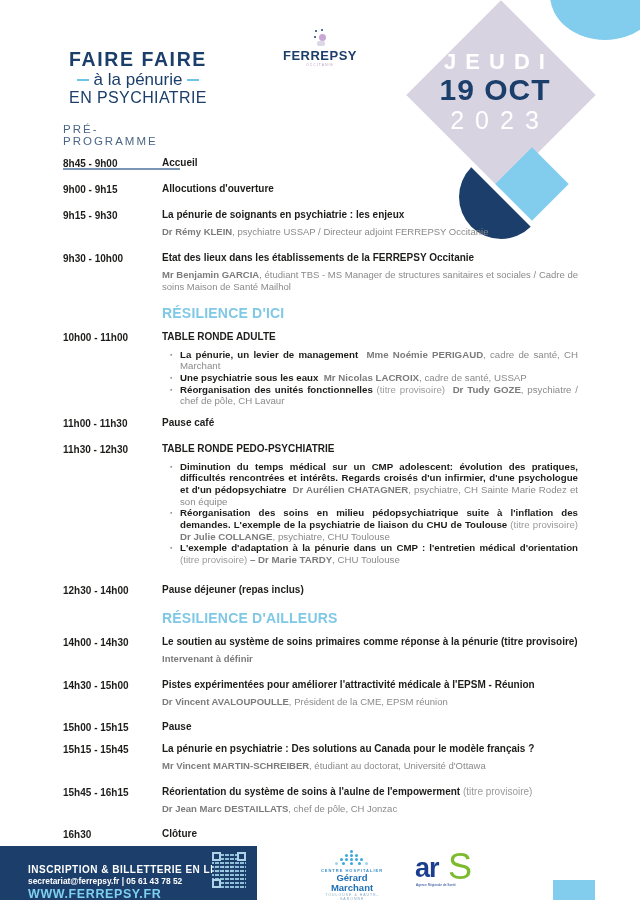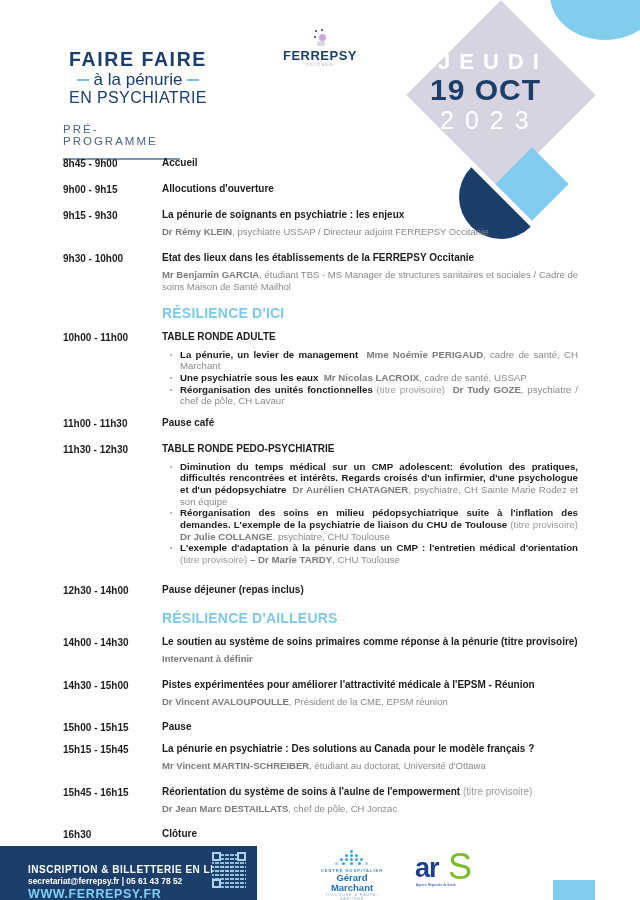--- a/index.html
+++ b/index.html
@@ -5,34 +5,34 @@
   * { box-sizing: border-box; margin: 0; padding: 0; }
   html, body { width: 640px; height: 900px; background: #ffffff; overflow: hidden; }
   body { position: relative; font-family: "Liberation Sans", "DejaVu Sans", sans-serif; color: #1d1d1b; }
 
   
   .title-block { position: absolute; left: 63px; top: 48px; width: 150px; text-align: center; color: #1b3e6b; }
   .t1 { font-size: 19.5px; font-weight: bold; letter-spacing: 1.6px; line-height: 22px; }
   .t2 { font-size: 17px; line-height: 19px; display: flex; align-items: center; justify-content: center; gap: 5px; }
   .t2 .dash { display: inline-block; width: 12px; height: 2px; background: #6cc6e9; }
   .t3 { font-size: 16px; letter-spacing: 0.4px; line-height: 18px; }
-  .preprog { position: absolute; left: 63px; top: 123px; font-size: 11.5px; letter-spacing: 2px; color: #4b6586; padding-bottom: 11px; border-bottom: 2px solid #7a96b4; width: 117px; }
+  .preprog { position: absolute; left: 63px; top: 123px; font-size: 11.5px; letter-spacing: 2px; color: #4b6586; padding-bottom: 21px; border-bottom: 2px solid #7a96b4; width: 117px; }
 
   .ferrepsy-logo { position: absolute; left: 280px; top: 28px; width: 80px; text-align: center; }
   .ferrepsy-mark { width: 16px; height: 18px; margin: 0 auto 2px; position: relative; }
   .ferrepsy-mark .dot { position: absolute; border-radius: 50%; }
   .ferrepsy-name { font-size: 13px; font-weight: bold; color: #1b3e6b; letter-spacing: 0.5px; }
   .ferrepsy-sub { font-size: 3.5px; color: #b9a3c4; letter-spacing: 1px; }
 
   
   .circle-tr { position: absolute; left: 550px; top: -50px; width: 110px; height: 90px; border-radius: 50%; background: #82cdee; }
   .diamond-wrap { position: absolute; left: 410px; top: 0; width: 185px; height: 185px; }
   .half-circle { position: absolute; left: 459px; top: 155px; width: 84px; height: 84px; border-radius: 50%; background: #1b3e6b; clip-path: polygon(0 0, 100% 100%, 0 100%); }
   .small-square { position: absolute; left: 506px; top: 158px; width: 52px; height: 52px; transform: rotate(45deg); background: #82cdee; }
-  .date-text { position: absolute; left: 430px; top: 50px; width: 130px; text-align: left; }
+  .date-text { position: absolute; left: 430px; top: 50px; width: 130px; text-align: center; }
   .d-day { font-size: 22px; font-weight: bold; color: #ffffff; letter-spacing: 9px; line-height: 24px; padding-left: 8px; }
   .d-date { font-size: 30px; font-weight: bold; color: #1b3e6b; letter-spacing: 1px; line-height: 32px; }
   .d-year { font-size: 25px; color: #ffffff; letter-spacing: 11px; line-height: 28px; padding-left: 10px; }
 
   
   .schedule { position: absolute; left: 63px; top: 157px; width: 515px; }
   .row { display: flex; margin-bottom: 0; }
   .time { width: 99px; flex: none; font-size: 10px; font-weight: bold; color: #1d1d1b; line-height: 13px; }
   .content { flex: 1; font-size: 10px; line-height: 12.5px; }
   .ttl { font-weight: bold; color: #1d1d1b; font-size: 10px; }

